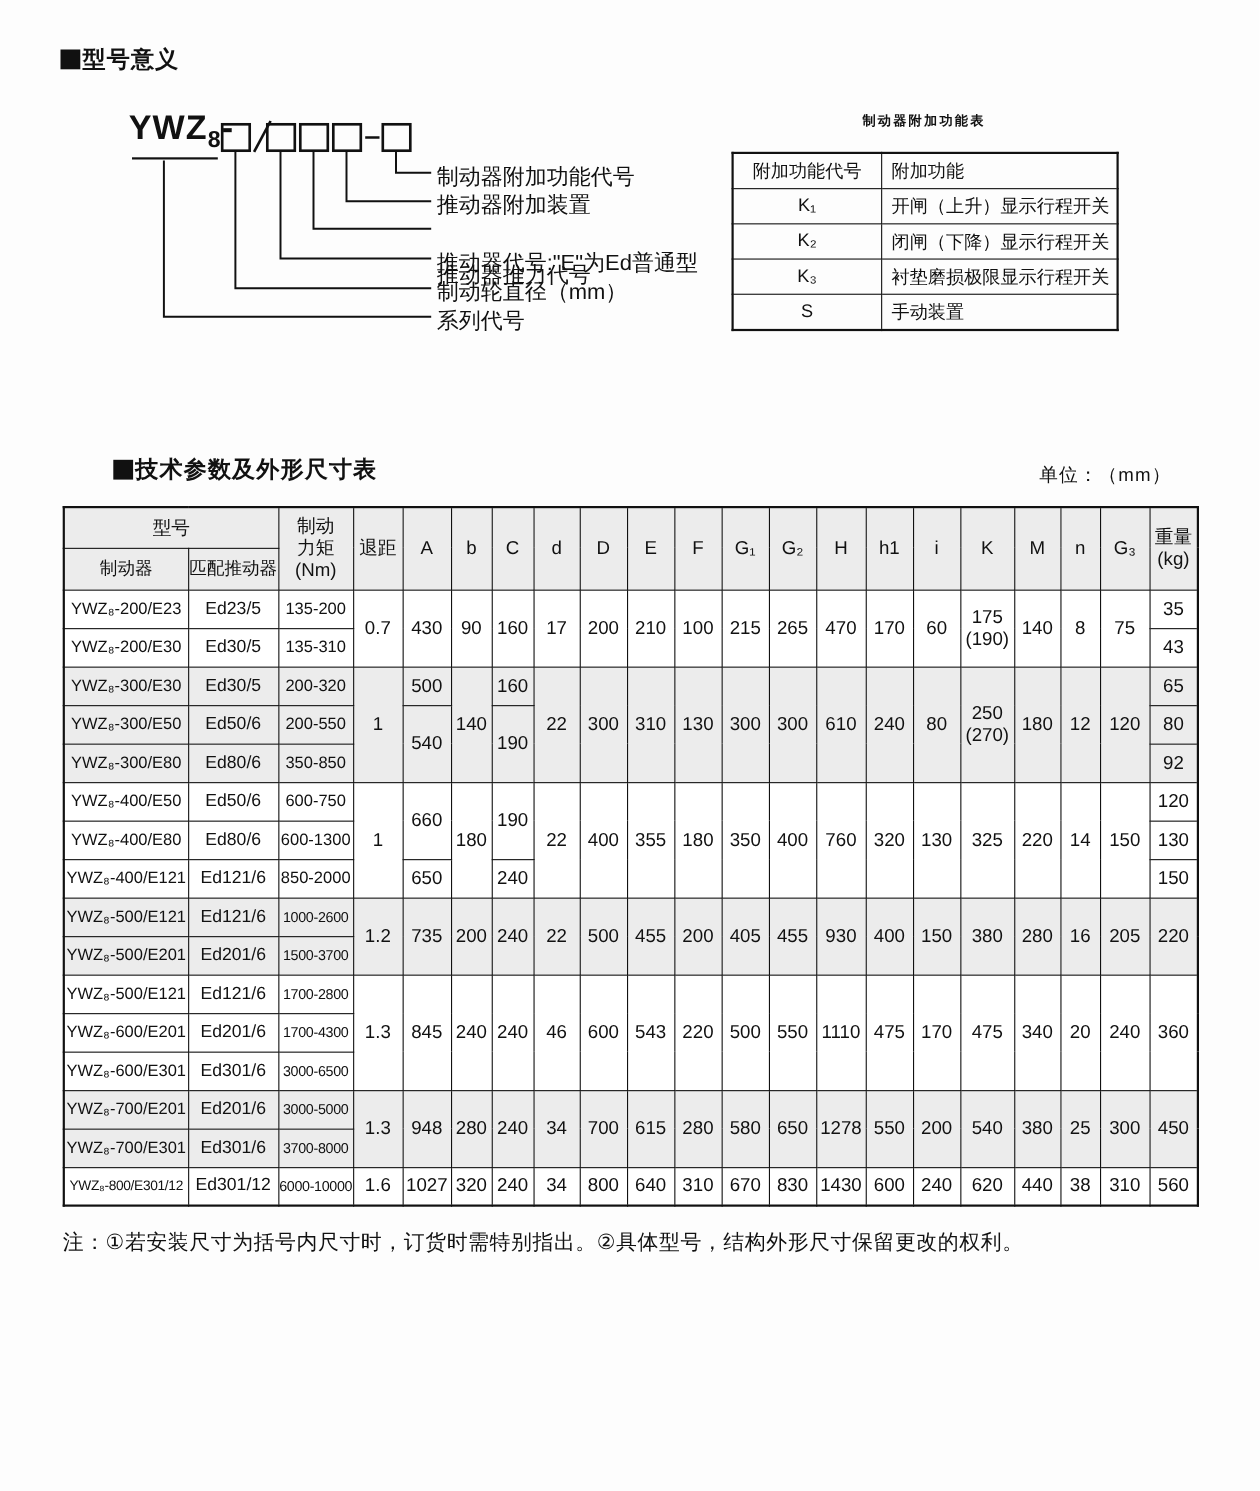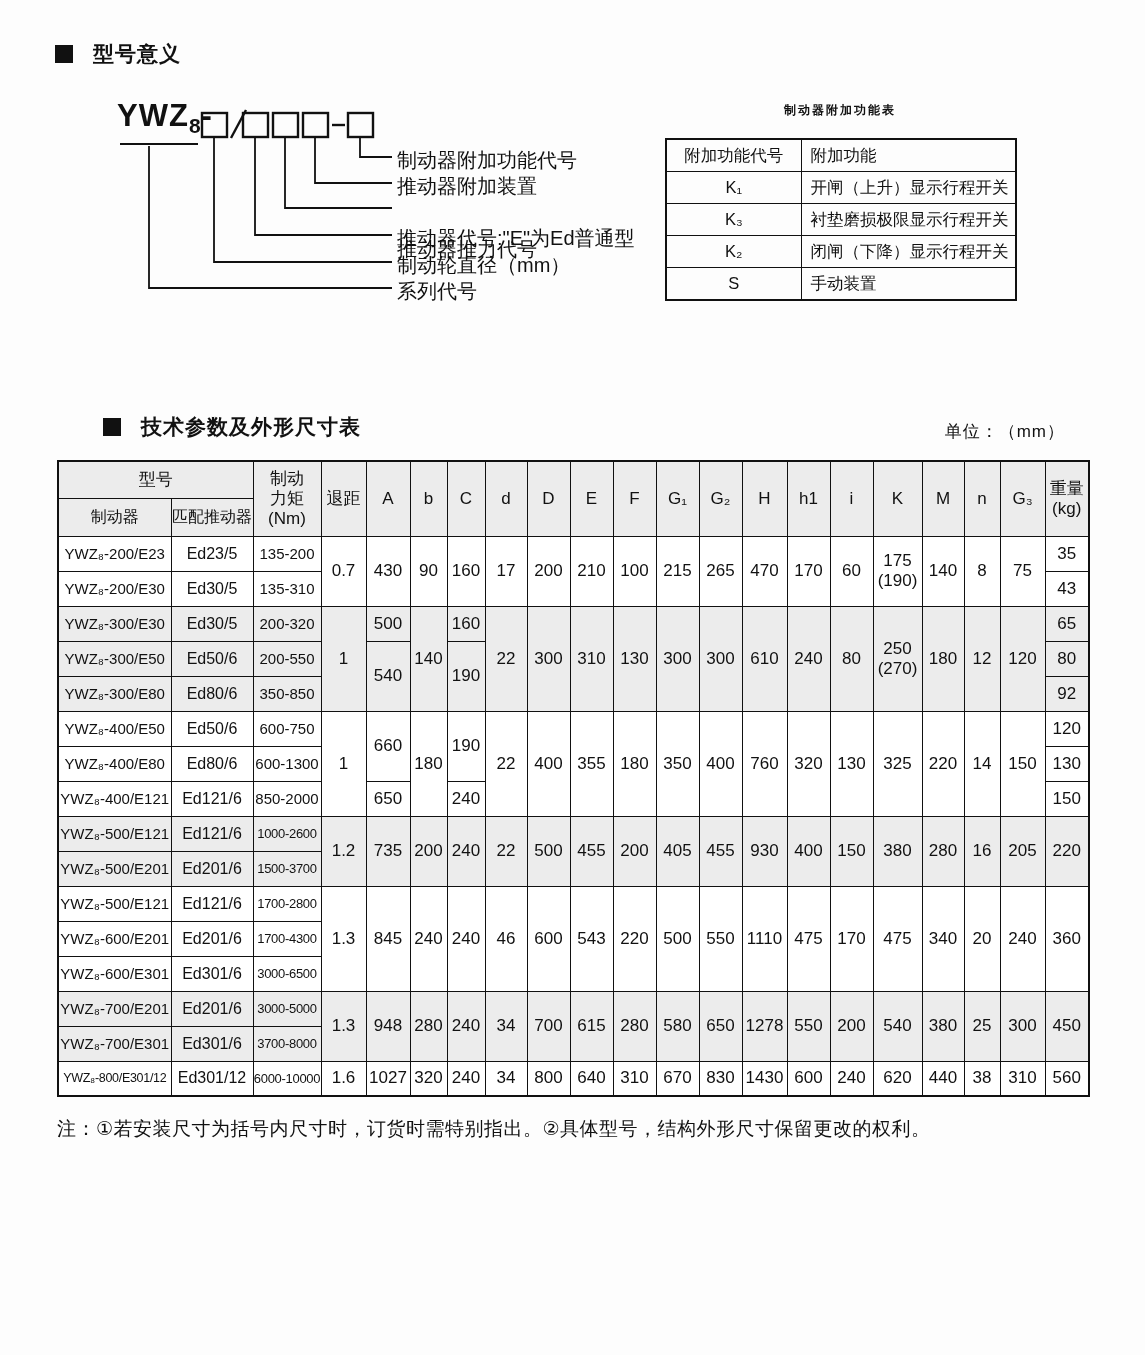--- a/index.html
+++ b/index.html
@@ -2,21 +2,21 @@
 <html><head>
 <meta charset="utf-8">
 <style>
   html,body { margin:0; padding:0; }
   .page {
     position:relative; width:1145px; height:1355px;
     background:#fdfdfd; color:#111;
     font-family:"Liberation Sans","DejaVu Sans",sans-serif;
     overflow:hidden;
   }
-  .h1 { position:absolute; display:flex; align-items:center; gap:20px;
+  .h1 { position:absolute; display:flex; align-items:center; gap:2px;
         font-size:21px; font-weight:bold; letter-spacing:1px; }
   .sq { width:18px; height:18px; background:#111; display:inline-block; flex:0 0 auto; }
 
   
   .diagram { position:absolute; left:55px; top:100px; width:690px; height:215px; }
   .code { position:absolute; left:62px; top:0; font-size:31px; font-weight:600;
           letter-spacing:1px; line-height:1; }
   .code sub { font-size:21px; font-weight:600; }
   .code-underline { position:absolute; left:65px; top:43px; width:78px;
                     border-top:2.5px solid #111; }
@@ -108,26 +108,26 @@
     <tbody>
         <tr>
       <th>附加功能代号</th>
       <th class="tl">附加功能</th>
     </tr>
     <tr>
       <td>K₁</td>
       <td class="tl">开闸（上升）显示行程开关</td>
     </tr>
     <tr>
+      <td>K₂</td>
+      <td class="tl">闭闸（下降）显示行程开关</td>
+    </tr>
+    <tr>
       <td>K₃</td>
       <td class="tl">衬垫磨损极限显示行程开关</td>
-    </tr>
-    <tr>
-      <td>K₂</td>
-      <td class="tl">闭闸（下降）显示行程开关</td>
     </tr>
     <tr>
       <td>S</td>
       <td class="tl">手动装置</td>
     </tr>
   </tbody>
     </table>
 
   <div class="h1" style="left:63px; top:413px;padding-left:40px;">
     <span class="sq"></span>

